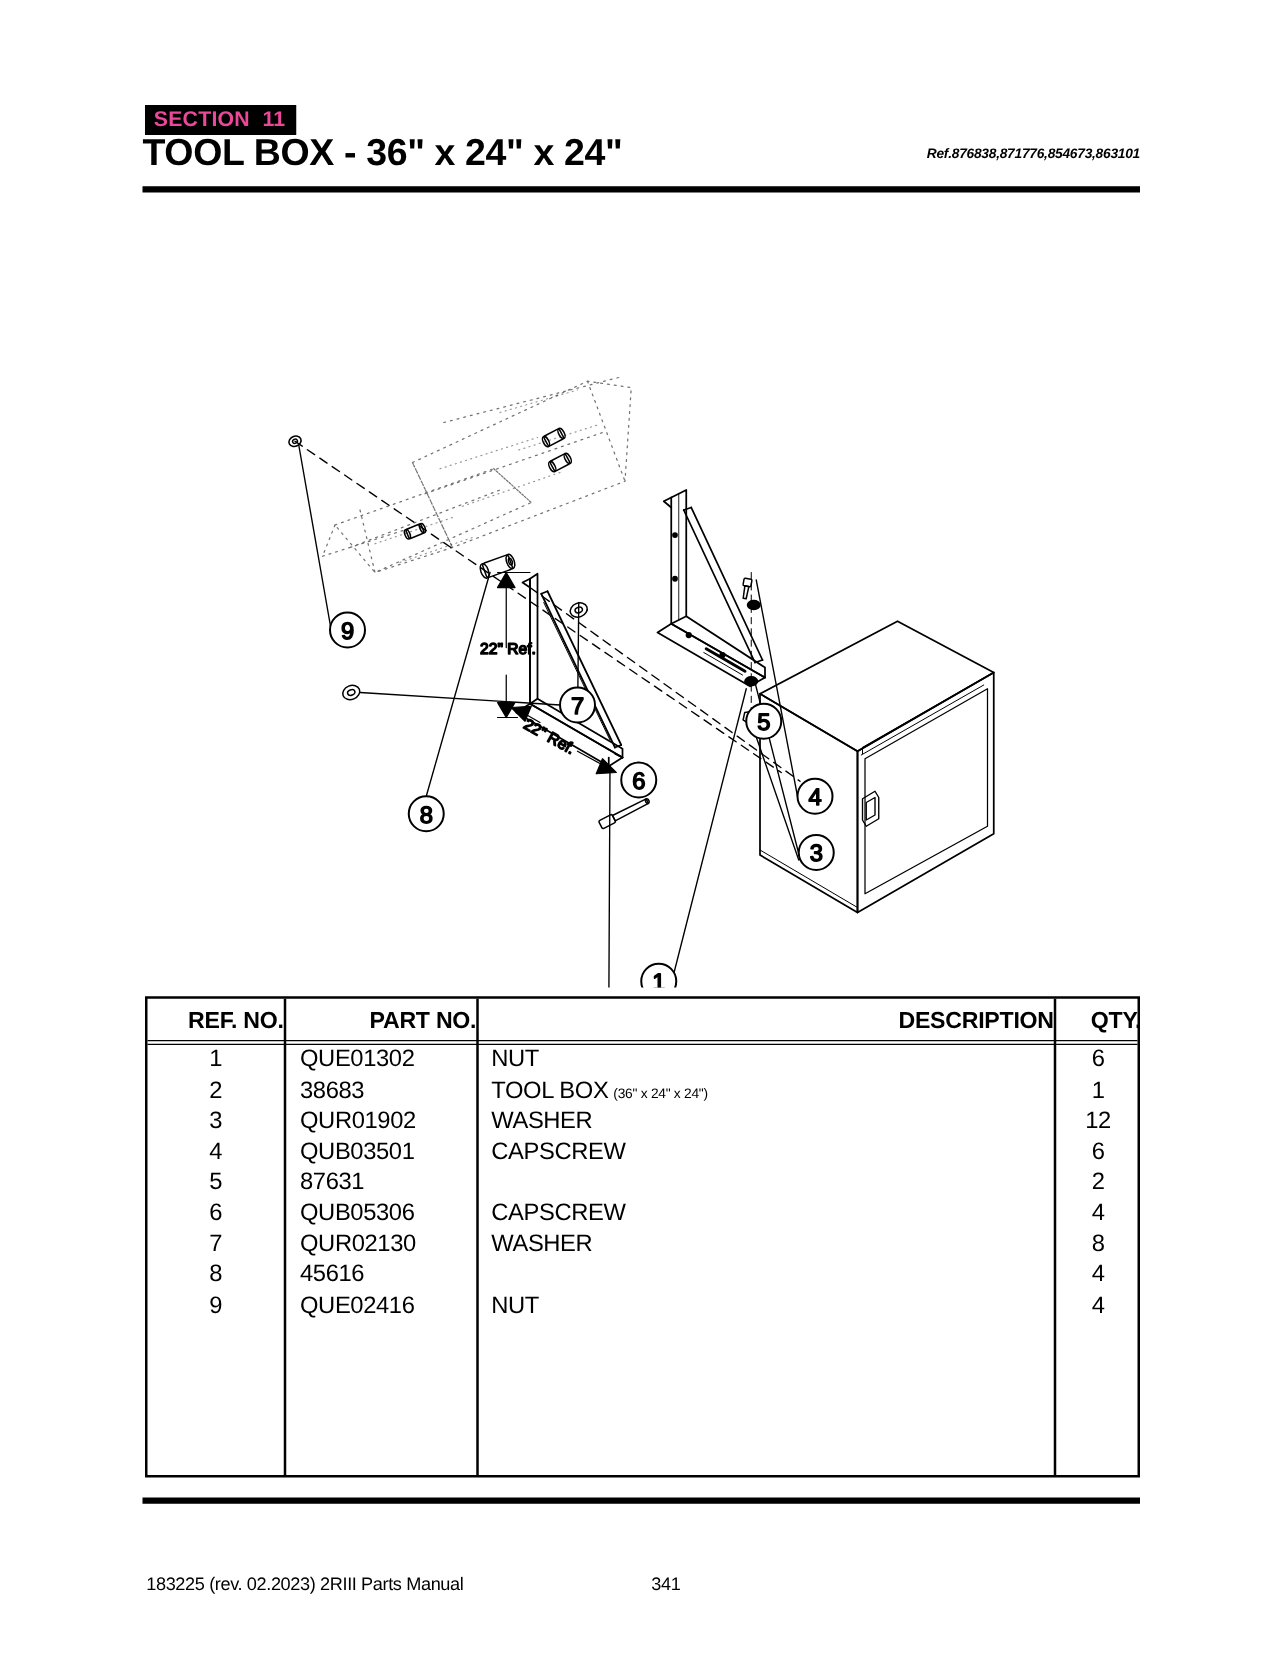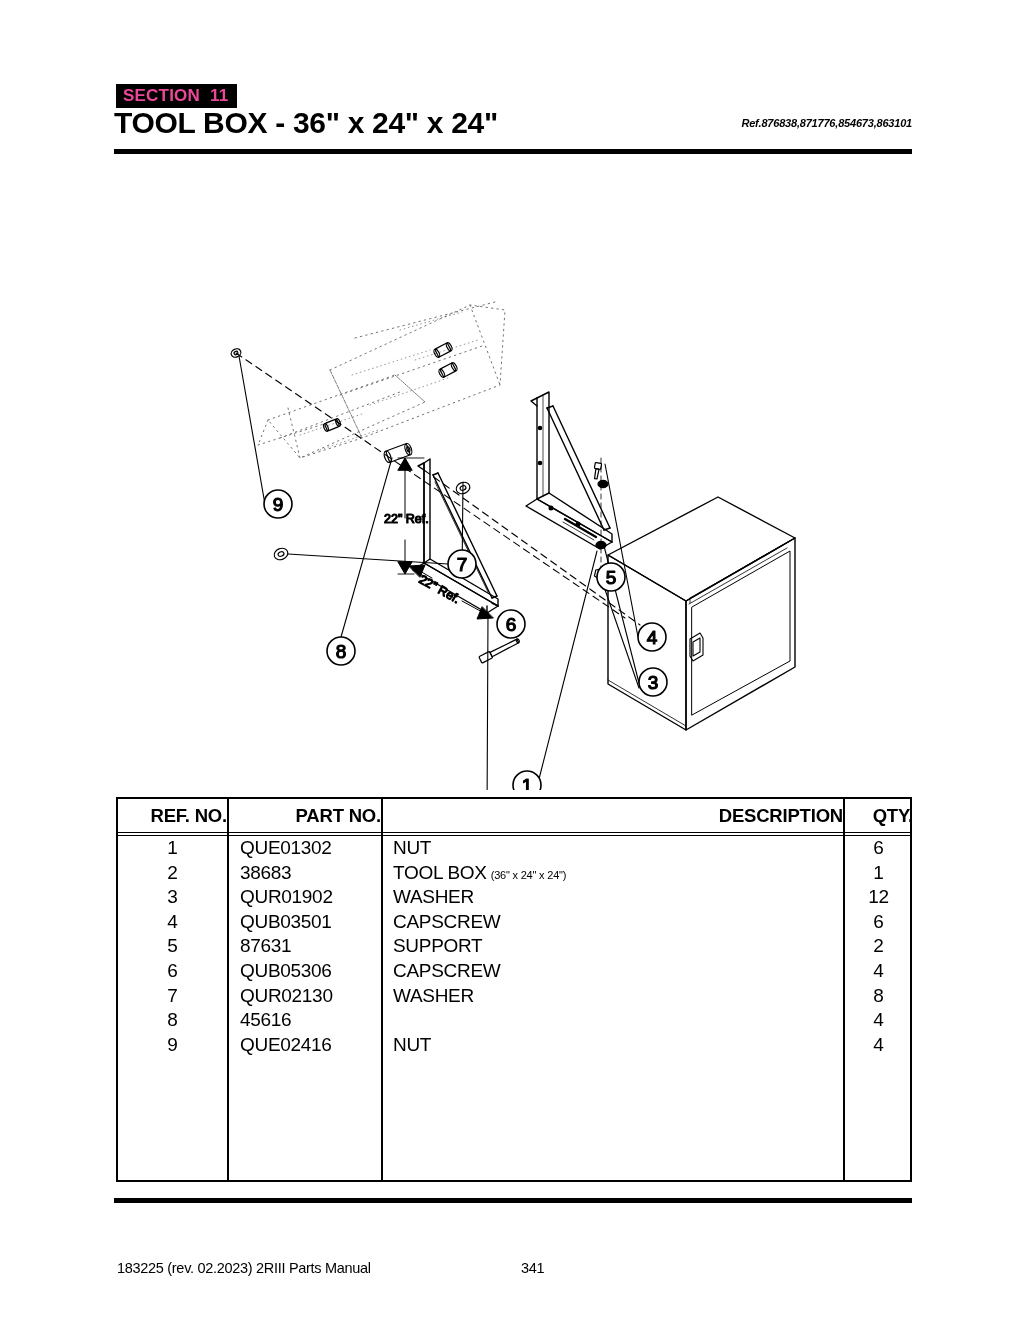--- a/index.html
+++ b/index.html
@@ -475,21 +475,20 @@
       </div>
       <div class="trow">
         <div class="cell c-ref">4</div>
         <div class="cell c-part">QUB03501</div>
         <div class="cell c-desc"><span>CAPSCREW</span><span class="sub"></span></div>
         <div class="cell c-qty">6</div>
       </div>
       <div class="trow">
         <div class="cell c-ref">5</div>
         <div class="cell c-part">87631</div>
-        <div class="cell c-desc"><span>SUPPORT</span><span class="sub"></span></div>
         <div class="cell c-qty">2</div>
       </div>
       <div class="trow">
         <div class="cell c-ref">6</div>
         <div class="cell c-part">QUB05306</div>
         <div class="cell c-desc"><span>CAPSCREW</span><span class="sub"></span></div>
         <div class="cell c-qty">4</div>
       </div>
       <div class="trow">
         <div class="cell c-ref">7</div>

